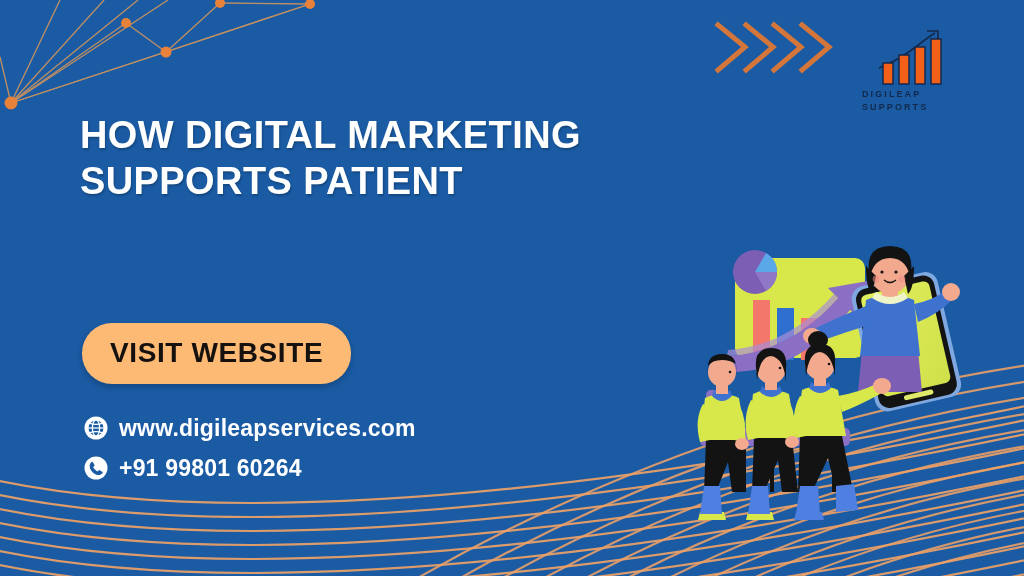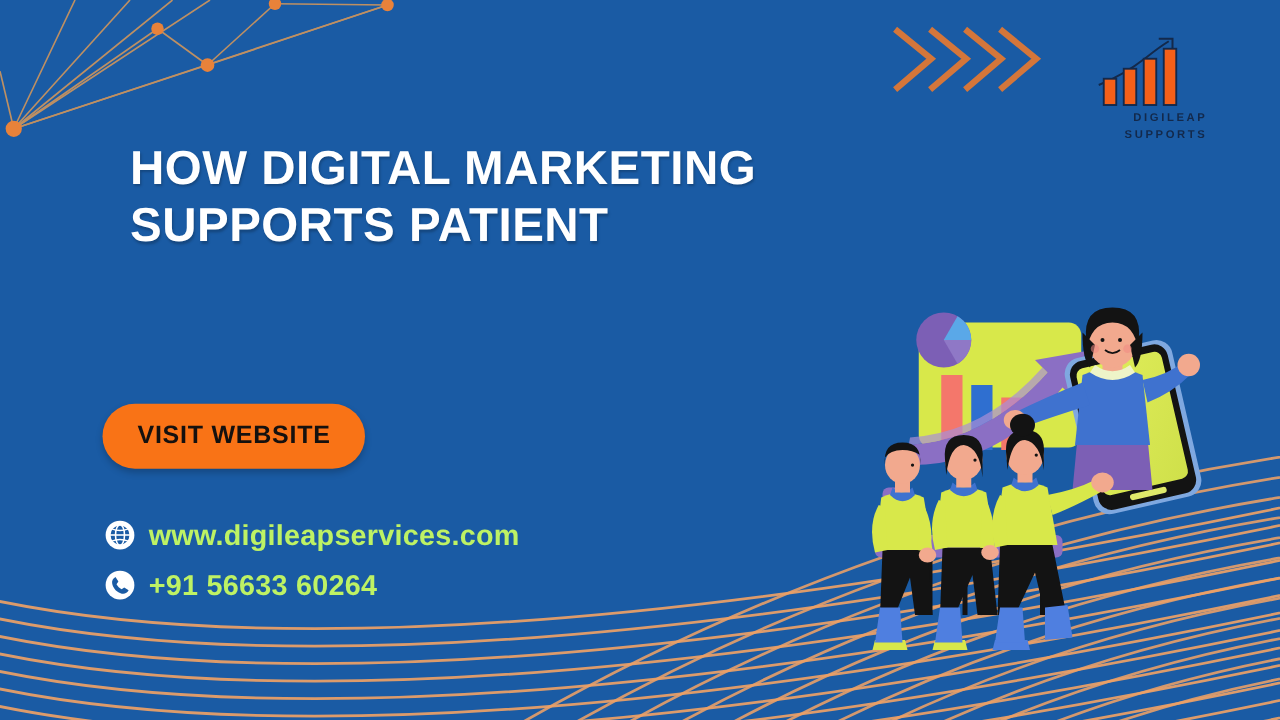--- a/index.html
+++ b/index.html
@@ -30,31 +30,31 @@
     top: 112px;
     width: 640px;
     color: #ffffff;
     font-size: 38px;
     font-weight: bold;
     line-height: 46px;
     letter-spacing: 0.4px;
     text-transform: uppercase;
     text-shadow: 1px 2px 2px rgba(0,0,0,0.22);
   }
-  #headline .hl-line { display: block; white-space: nowrap; margin-left: 24px; }
+  #headline .hl-line { display: block; white-space: nowrap; }
   
   #cta-button {
     position: absolute;
     left: 82px;
     top: 323px;
     padding: 14px 28px 15px 28px;
-    background: #f97316;
+    background: #fdba74;
     border-radius: 30px;
     color: #15110f;
-    font-size: 20px;
+    font-size: 28px;
     font-weight: bold;
     letter-spacing: 0.6px;
     text-transform: uppercase;
     box-shadow: 0 3px 6px rgba(0,0,0,0.22);
     cursor: pointer;
   }
   
   #contact {
     position: absolute;
     left: 84px;
@@ -67,33 +67,33 @@
     margin-bottom: 6px;
   }
   .contact-icon {
     width: 24px;
     height: 24px;
     flex: 0 0 24px;
     margin-right: 11px;
     display: block;
   }
   .contact-text {
-    color: #bef264;
+    color: #ffffff;
     font-size: 23px;
     font-weight: bold;
     letter-spacing: 0.2px;
     white-space: nowrap;
   }
   
   #logo {
     position: absolute;
     left: 862px;
     top: 26px;
     width: 104px;
-    text-align: right;
+    text-align: left;
   }
   #logo-mark { display: block; margin: 0 auto; }
   .logo-text {
     display: block;
     color: #13294b;
     font-size: 9px;
     font-weight: bold;
     letter-spacing: 2.1px;
     line-height: 13px;
   }
@@ -337,21 +337,21 @@
       <span class="contact-text">www.digileapservices.com</span>
     </div>
 
     <div class="contact-row">
       <svg class="contact-icon" viewBox="0 0 24 24">
         <circle cx="12" cy="12" r="11.5" fill="#ffffff"></circle>
         <path d="M8.4,5.6 C6.4,6.6 5.2,8.8 5.8,11.2 C6.7,15 9.6,18 13.4,18.9
                  C15.7,19.5 17.9,18.2 18.9,16.2 L15.4,13.9 L13.3,15.4
                  C11.6,14.4 10.2,13 9.2,11.3 L10.7,9.2 Z" fill="#1a5ba4"></path>
       </svg>
-      <span class="contact-text">+91 56633 60264</span>
+      <span class="contact-text">+91 99801 60264</span>
     </div>
   </div>
 
   <div id="logo">
     <svg id="logo-mark" width="82" height="62" viewBox="0 0 82 62">
       <g stroke="#13294b" stroke-width="1.6" fill="none">
         <path d="M6,42 Q26,34 44,20 Q54,12 62,7"></path>
         <path d="M54,5 L65,5 L65,16"></path>
       </g>
       <g stroke="#13294b" stroke-width="1.5">

